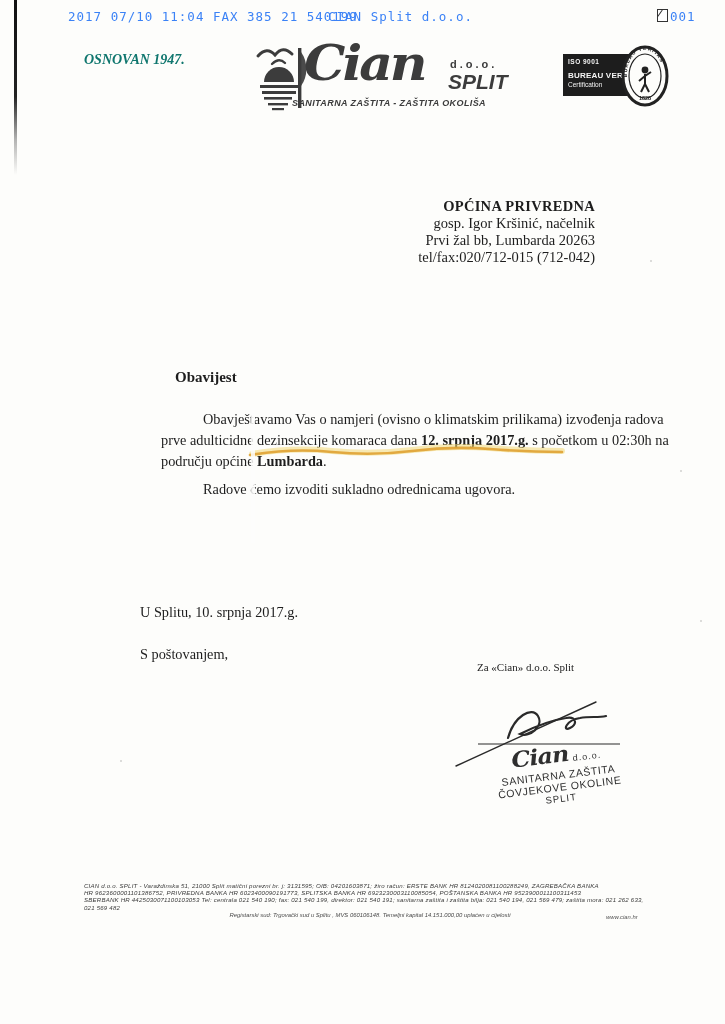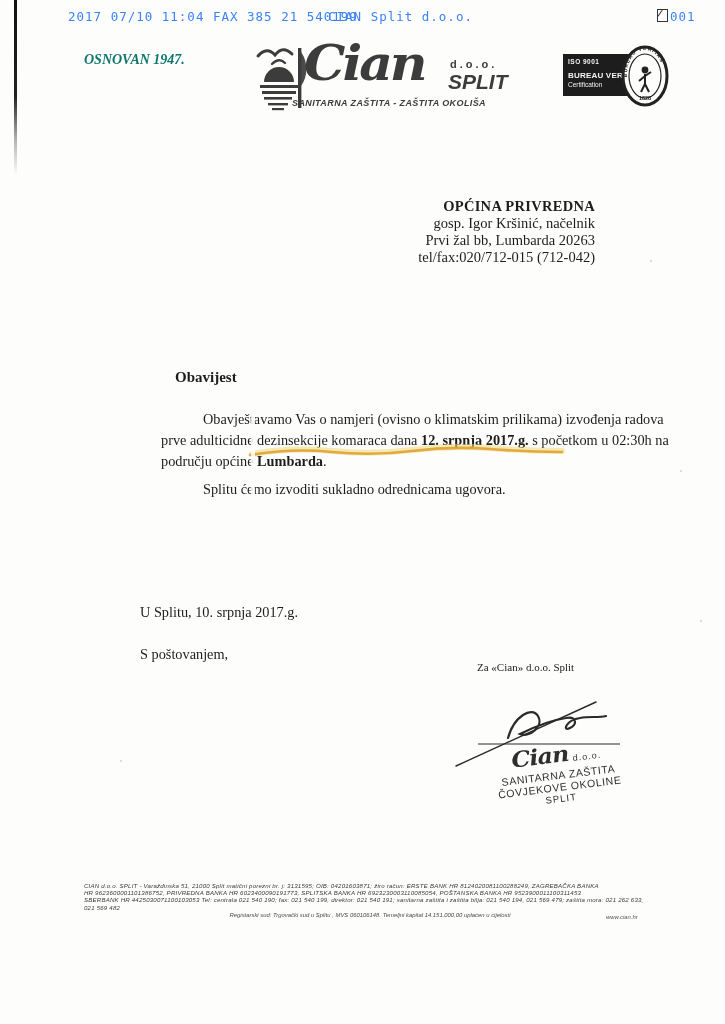--- a/index.html
+++ b/index.html
@@ -148,21 +148,21 @@
 
   <div class="subject">Obavijest</div>
 
   <div class="para p1"><span>Obavještavamo Vas o namjeri (ovisno o klimatskim prilikama) izvođenja radova prve adulticidne dezinsekcije komaraca dana </span><span class="bold">12. srpnja 2017.g.</span><span> s početkom u 02:30h na području općine </span><span class="bold">Lumbarda</span><span>.</span></div>
 
   <svg class="highlight-svg" width="318" height="16" viewBox="0 0 318 16">
     <path d="M4 10 q40 -7 80 -3 t80 -1 t78 -2 t72 3" fill="none" stroke="#f3d878" stroke-width="6" stroke-linecap="round" opacity=".55"></path>
     <path d="M2 11 q42 -7 82 -3 t80 -1 t78 -2 t72 3" fill="none" stroke="#dfa233" stroke-width="2.6" stroke-linecap="round" opacity=".9"></path>
   </svg>
 
-  <div class="para p2">Splitu ćemo izvoditi sukladno odrednicama ugovora.</div>
+  <div class="para p2">Radove ćemo izvoditi sukladno odrednicama ugovora.</div>
 
   <div class="dateline">U Splitu, 10. srpnja 2017.g.</div>
   <div class="closing">S poštovanjem,</div>
   <div class="signoff">Za «Cian» d.o.o. Split</div>
 
   <svg class="signature-svg" width="210" height="95" viewBox="0 0 210 95">
     <path d="M8 90 L 148 26" stroke="#2a2a2a" stroke-width="1.4" fill="none" stroke-linecap="round"></path>
     <path d="M60 62 C 66 40, 84 30, 90 40 C 96 50, 82 62, 72 58 C 84 52, 104 44, 118 42 C 128 40, 130 48, 122 52 C 114 56, 118 44, 132 42 C 142 40, 150 42, 158 40" stroke="#2a2a2a" stroke-width="2.2" fill="none" stroke-linecap="round"></path>
     <path d="M30 68 L 172 68" stroke="#2a2a2a" stroke-width="1.1" fill="none"></path>
   </svg>

